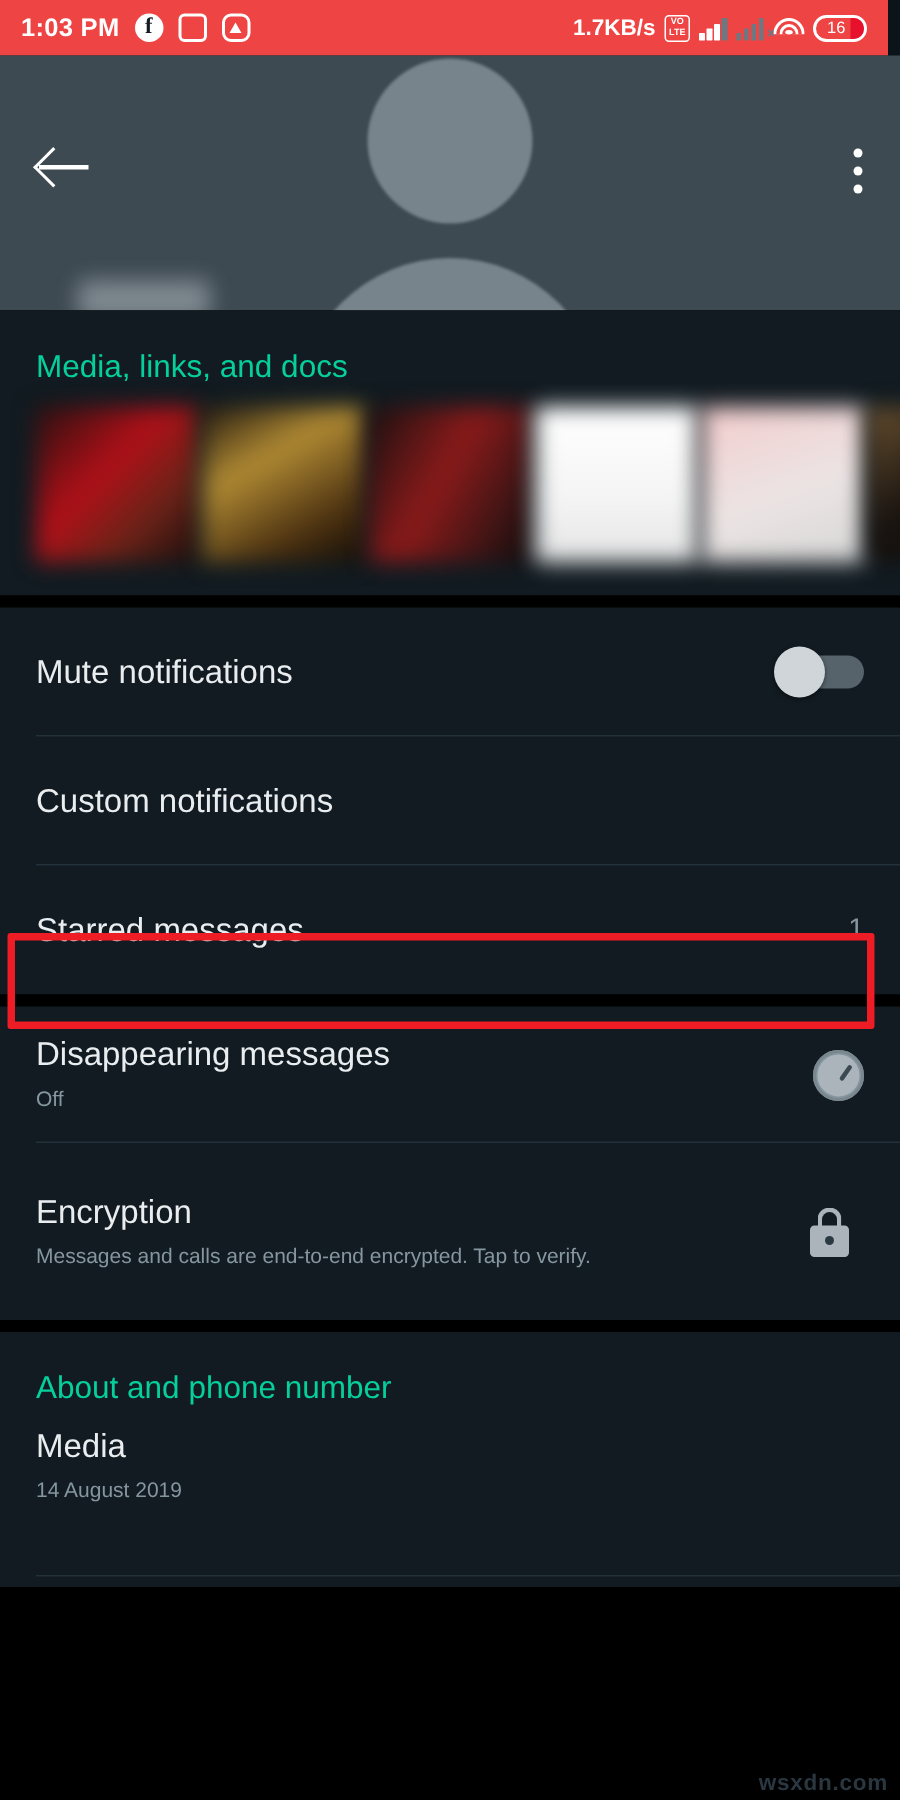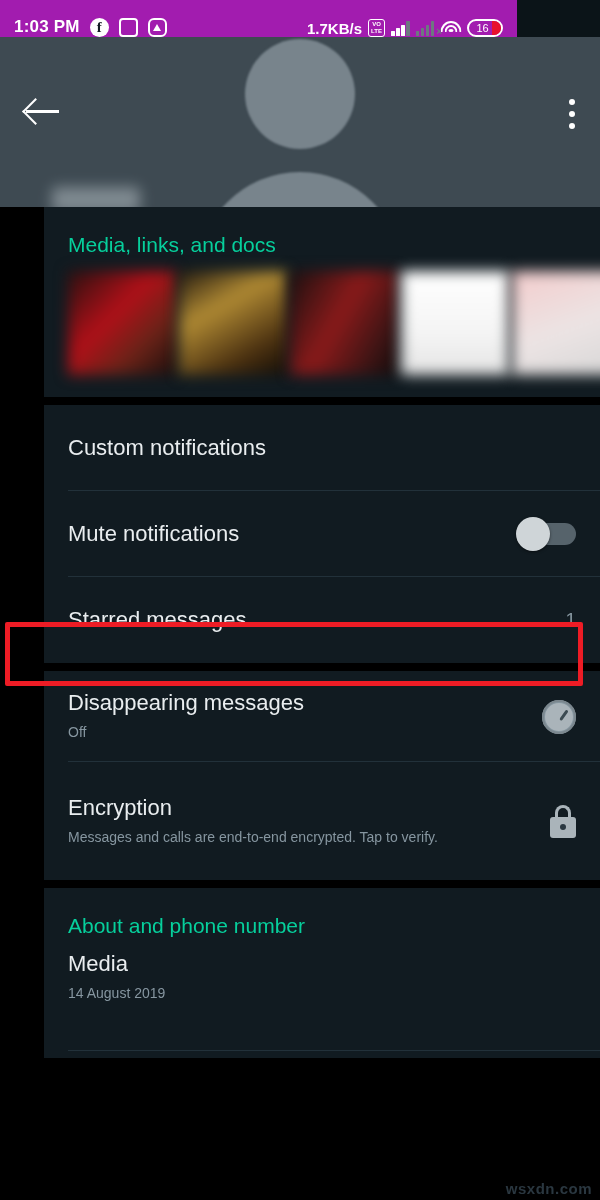--- a/index.html
+++ b/index.html
@@ -6,22 +6,22 @@
   html, body {
     width:600px; height:1200px;
     background:#000;
     font-family:"Liberation Sans", sans-serif;
     overflow:hidden;
   }
   #screen { position:relative; width:600px; height:1200px; background:#0b1418; }
 
   
   #statusbar{
-    position:absolute; top:0; left:0; width:517px; height:37px;
-    background:#a21caf; display:flex; align-items:flex-end;
+    position:absolute; top:0; left:0; width:592px; height:37px;
+    background:#ef4444; display:flex; align-items:center;
     padding:0 14px; color:#ffffff;
   }
   .sb-clock{ font-size:17px; font-weight:bold; letter-spacing:.2px; }
   .sb-left{ display:flex; align-items:center; gap:10px; }
   .sb-right{ margin-left:auto; display:flex; align-items:center; gap:6px; }
   .sb-speed{ font-size:15px; font-weight:bold; }
   .ic{ display:inline-flex; align-items:center; justify-content:center; }
 
   .fb-icon{ width:19px;height:19px;border-radius:50%;background:#fff;color:#141c24;
             font-size:15px;font-weight:bold;line-height:19px;text-align:center;
@@ -73,21 +73,21 @@
   .back-arrow:after{ content:""; position:absolute; left:0; top:5px; width:17px; height:17px;
                      border-left:2.6px solid #fff; border-bottom:2.6px solid #fff;
                      transform:rotate(45deg); }
   .kebab{ position:absolute; right:24px; top:62px; width:7px; cursor:pointer; }
   .kebab i{ display:block; width:6px; height:6px; border-radius:50%; background:#fff;
             margin-bottom:6px; }
   .name-blur{ position:absolute; left:52px; top:150px; width:88px; height:26px;
               background:#a6b0b6; opacity:.62; filter:blur(7px); border-radius:4px; }
 
   
-  #content{ position:absolute; top:207px; left:0; width:600px; bottom:0; background:#000;padding-left:44px; }
+  #content{ position:absolute; top:207px; left:0; width:600px; bottom:0; background:#000; }
   .card{ background:#111b21; }
   .gap{ height:8px; background:#000; }
 
   .section-title{ color:#06cf9c; font-size:21px; padding:26px 24px 14px; }
 
   .media-strip{ display:flex; gap:3px; padding:0 0 22px 24px; }
   .thumb{ width:108px; height:104px; flex:0 0 auto; position:relative;
           filter:blur(7px); overflow:hidden; }
 
   .row{ position:relative; display:flex; align-items:center; padding:0 24px;
@@ -208,31 +208,31 @@
         </div>
       </div>
     </div>
 
     <div class="gap"></div>
 
     <div class="card">
 
       <div class="row">
         <div class="txtwrap">
-          <div class="title">Custom notifications</div>
-        </div>
-        <div class="sep"></div>
-      </div>
-
-      <div class="row">
-        <div class="txtwrap">
           <div class="title">Mute notifications</div>
         </div>
         <div class="toggle">
           <span class="knob"></span>
+        </div>
+        <div class="sep"></div>
+      </div>
+
+      <div class="row">
+        <div class="txtwrap">
+          <div class="title">Custom notifications</div>
         </div>
         <div class="sep"></div>
       </div>
 
 
       <div class="row">
         <div class="txtwrap">
           <div class="title">Starred messages</div>
         </div>
         <div class="trail">1</div>

